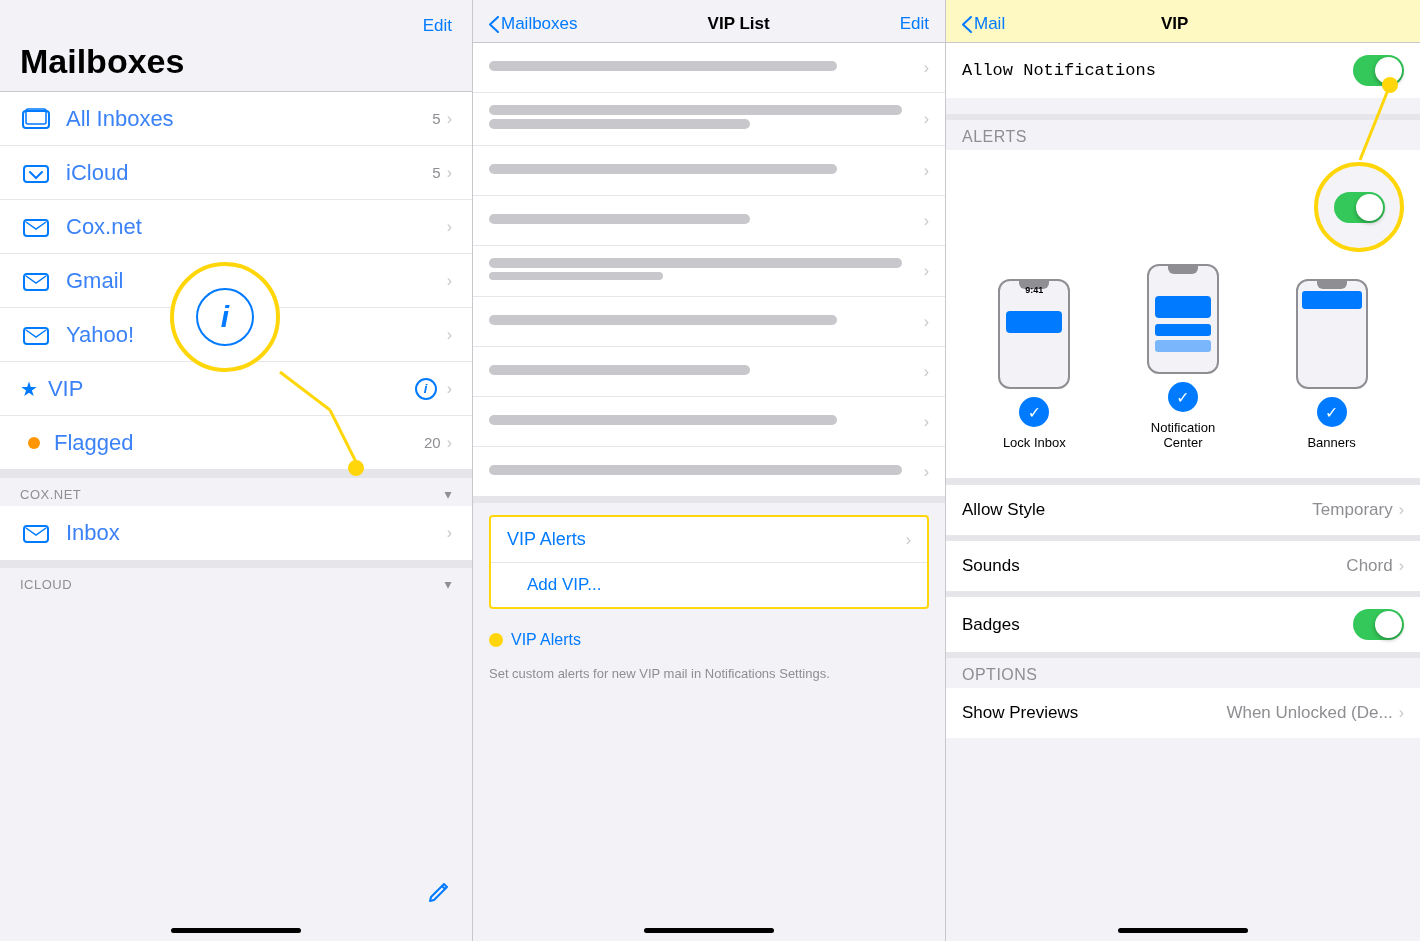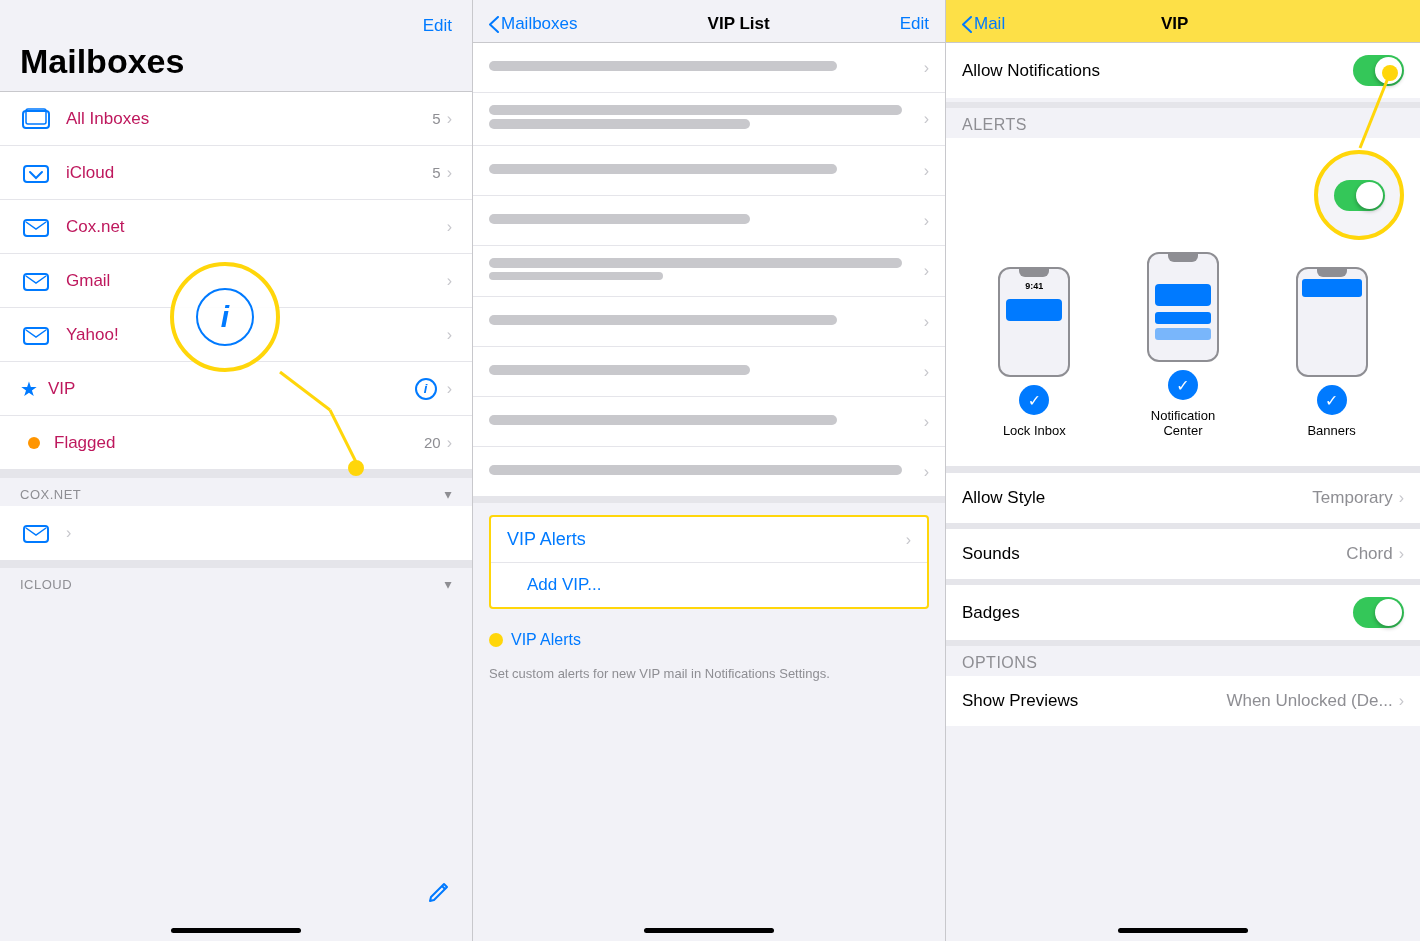--- a/index.html
+++ b/index.html
@@ -70,22 +70,22 @@
       height: 24px;
       margin-right: 14px;
       display: flex;
       align-items: center;
       justify-content: center;
       flex-shrink: 0;
     }
     .row-icon svg { width: 28px; height: 22px; }
     .row-label {
       flex: 1;
-      font-size: 17px;
-      color: #be185d;
+      font-size: 22px;
+      color: #3b82f6;
     }
     .row-badge {
       font-size: 15px;
       color: #8e8e93;
       margin-right: 6px;
     }
     .row-chevron {
       color: #c7c7cc;
       font-size: 16px;
     }
@@ -220,21 +220,21 @@
       padding: 12px 16px;
       font-size: 13px;
       color: #8e8e93;
       line-height: 1.4;
     }
 
     
     .p3-nav {
       display: flex; align-items: flex-start; justify-content: space-between;
       padding: 14px 16px 8px;
-      background: #fde047;
+      background: #fef9c3;
     }
     .p3-title { font-size: 17px; font-weight: 600; color: #000; }
 
     .settings-section {
       background: #fff;
       margin-bottom: 0;
     }
     .settings-row {
       display: flex;
       align-items: center;
@@ -310,21 +310,21 @@
     }
     .phone-notch {
       width: 30px; height: 8px;
       background: #8e8e93;
       border-radius: 0 0 6px 6px;
       position: absolute;
       top: 0; left: 50%; transform: translateX(-50%);
     }
     .phone-time {
       position: absolute;
-      top: 12px; left: 50%; transform: translateX(-50%);
+      top: 4px; left: 50%; transform: translateX(-50%);
       font-size: 9px; font-weight: 600; color: #000;
       white-space: nowrap;
     }
     .phone-bar1 {
       position: absolute;
       top: 30px; left: 6px; right: 6px;
       height: 22px;
       background: #007aff;
       border-radius: 4px;
     }
@@ -461,20 +461,21 @@
       <span class="section-chevron">▾</span>
     </div>
     <div class="settings-section">
       <div class="list-row">
         <div class="row-icon">
           <svg viewBox="0 0 28 22" fill="none">
             <rect x="2" y="4" width="24" height="16" rx="3" stroke="#007aff" stroke-width="2" fill="none"></rect>
             <path d="M4 6 L14 13 L24 6" stroke="#007aff" stroke-width="1.5" fill="none"></path>
           </svg>
         </div>
+        <span class="row-label">Inbox</span>
         <span class="row-chevron">›</span>
       </div>
     </div>
 
     <div class="section-divider"></div>
 
     <div class="section-header">
       <span>ICLOUD</span>
       <span class="section-chevron">▾</span>
     </div>
@@ -610,21 +611,21 @@
       </svg>
       <span>Mail</span>
     </div>
     <div class="p3-title">VIP</div>
     <div style="width:60px;"></div>
   </div>
   <div class="divider"></div>
 
   <div class="p3-content">
 
-    <div class="settings-section" style="margin-bottom:4px;">
+    <div class="settings-section" style="margin-bottom:16px;font-family:Liberation Mono, monospace;">
       <div class="settings-row" style="border-bottom:none;">
         <span class="settings-label">Allow Notifications</span>
         <div class="toggle-on"></div>
       </div>
     </div>
 
     <div class="section-divider" style="height:6px;"></div>
 
     <div class="section-label">ALERTS</div>
 

